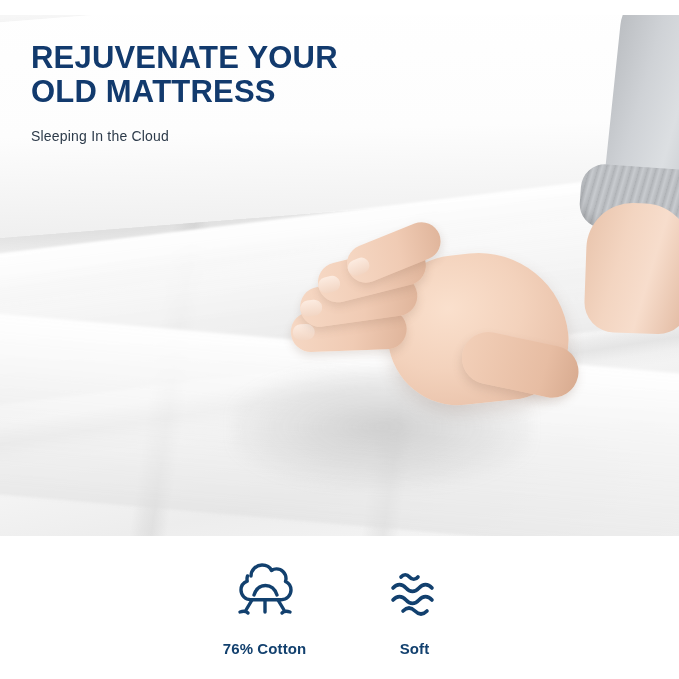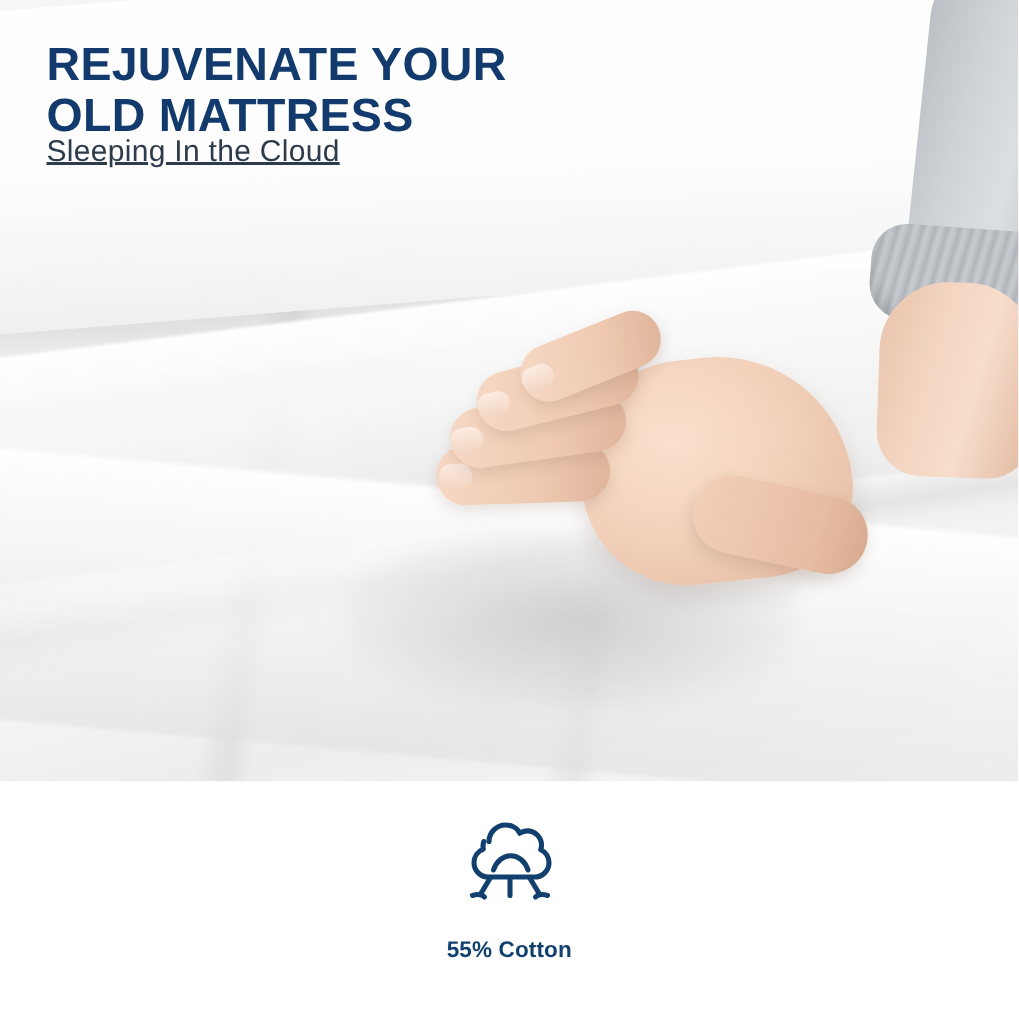--- a/index.html
+++ b/index.html
@@ -12,20 +12,21 @@
     background: #ffffff;
     font-family: "Liberation Sans", sans-serif;
     overflow: hidden;
   }
   .page {
     position: relative;
     width: 679px;
     height: 654px;
     background: #ffffff;
     overflow: hidden;
+    margin-top: 15px;
   }
 
   
   .photo {
     position: absolute;
     left: 0;
     top: 0;
     width: 679px;
     height: 521px;
     overflow: hidden;
@@ -192,25 +193,24 @@
     font-weight: bold;
     font-size: 31px;
     line-height: 34px;
     letter-spacing: 0.2px;
     text-transform: uppercase;
     white-space: pre-line;
   }
   .subhead {
     position: absolute;
     left: 31px;
-    top: 90px;
+    top: 113px;
     color: #2d3b4a;
-    font-size: 20px;
+    font-size: 14px;
     letter-spacing: 0.2px;
-    text-decoration: underline;
   }
 
   
   .features {
     position: absolute;
     left: 0;
     top: 521px;
     width: 679px;
     height: 158px;
     background: #ffffff;
@@ -290,20 +290,31 @@
         <svg width="72" height="66" viewBox="0 0 72 66" fill="none" stroke="#12406e" stroke-width="3.4" stroke-linecap="round" stroke-linejoin="round">
           <path d="M22 20c0-6 5-11 11-11 4 0 8 2 9.5 5.5 1.5-1 3.3-1.6 5-1.6 5.2 0 9.5 4.3 9.5 9.6 0 1-.2 2-.5 3 3.2 1.5 5.5 4.8 5.5 8.6 0 5.3-4.3 9.6-9.6 9.6H21.6C16.3 43.7 12 39.4 12 34.1c0-4.1 2.6-7.6 6.2-9-.1-.7-.2-1.4-.2-2.1 0-1.1.2-2 .5-3"></path>
           <path d="M25 39c2-6 6.5-9.5 11.5-9.5S46 33 48 39"></path>
           <path d="M23 44l-6 10"></path>
           <path d="M36 44l0 12"></path>
           <path d="M49 44l6 10"></path>
           <path d="M11 56c3-1 6-1 8 1"></path>
           <path d="M61 56c-3-1-6-1-8 1"></path>
         </svg>
       </div>
-      <div class="lbl">55% Cotton</div>
+      <div class="lbl">76% Cotton</div>
     </div>
 
+    <div class="feature">
+      <div class="ico">
+        <svg width="72" height="66" viewBox="0 0 72 66" fill="none" stroke="#12406e" stroke-width="3.6" stroke-linecap="round">
+          <path d="M22 21c2.5-3 6-3 8.5 0s6 3 8.5 0"></path>
+          <path d="M14 32c4-4.5 9-4.5 13 0s9 4.5 13 0 9-4.5 13 0"></path>
+          <path d="M14 44c4-4.5 9-4.5 13 0s9 4.5 13 0 9-4.5 13 0"></path>
+          <path d="M24 55c4-4 8-4 12 0s8 4 12 0"></path>
+        </svg>
+      </div>
+      <div class="lbl">Soft</div>
+    </div>
 
 
 
   </div>
 </div>
 
 </body></html>

